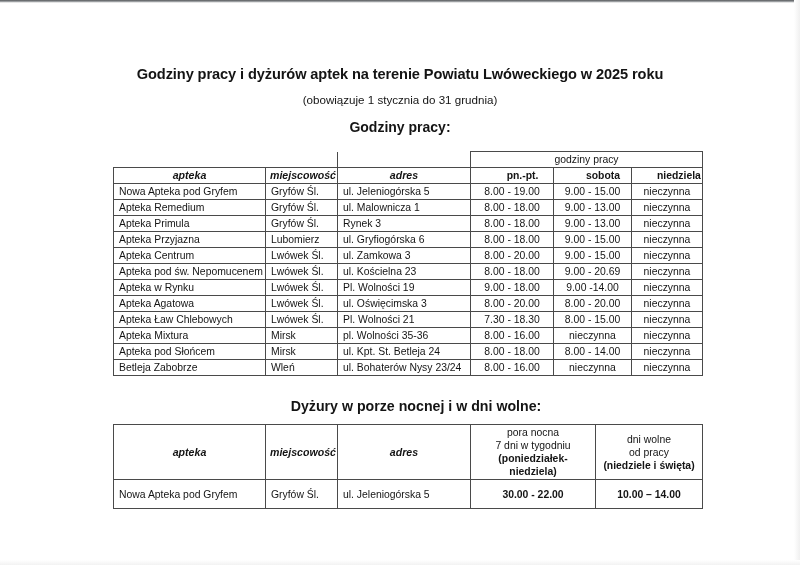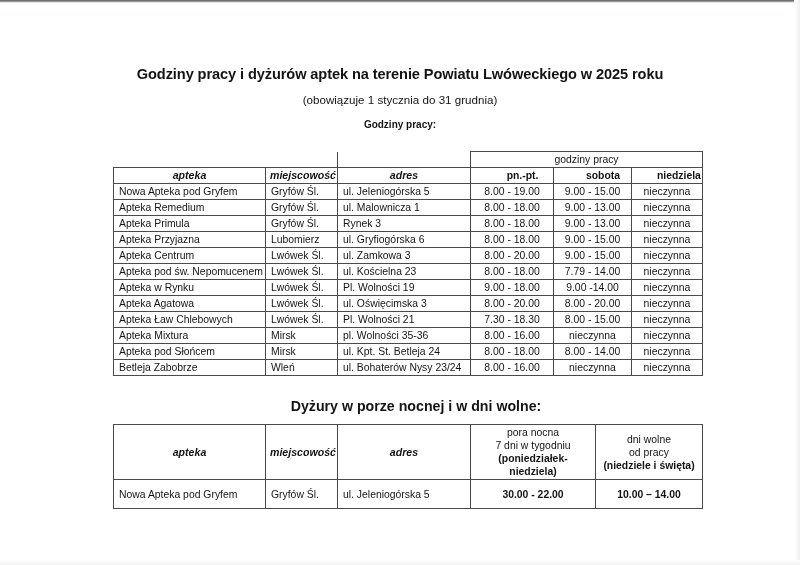--- a/index.html
+++ b/index.html
@@ -60,21 +60,21 @@
     width: 800px;
     text-align: center;
     font-size: 11.6px;
     font-weight: normal;
   }
   .section-heading-1 {
     position: absolute;
     left: 0; top: 119px;
     width: 800px;
     text-align: center;
-    font-size: 10px;
+    font-size: 14px;
     font-weight: bold;
   }
   .section-heading-2 {
     position: absolute;
     left: 16px; top: 398px;
     width: 800px;
     text-align: center;
     font-size: 14.2px;
     font-weight: bold;
   }
@@ -227,21 +227,21 @@
           <td class="c-addr">ul. Zamkowa 3</td>
           <td class="c-time">8.00 - 20.00</td>
           <td class="c-time">9.00 - 15.00</td>
           <td class="c-time">nieczynna</td>
         </tr>
         <tr>
           <td class="c-name">Apteka pod św. Nepomucenem</td>
           <td class="c-city">Lwówek Śl.</td>
           <td class="c-addr">ul. Kościelna 23</td>
           <td class="c-time">8.00 - 18.00</td>
-          <td class="c-time">7.79 - 14.00</td>
+          <td class="c-time">9.00 - 20.69</td>
           <td class="c-time">nieczynna</td>
         </tr>
         <tr>
           <td class="c-name">Apteka w Rynku</td>
           <td class="c-city">Lwówek Śl.</td>
           <td class="c-addr">Pl. Wolności 19</td>
           <td class="c-time">9.00 - 18.00</td>
           <td class="c-time">9.00 -14.00</td>
           <td class="c-time">nieczynna</td>
         </tr>

